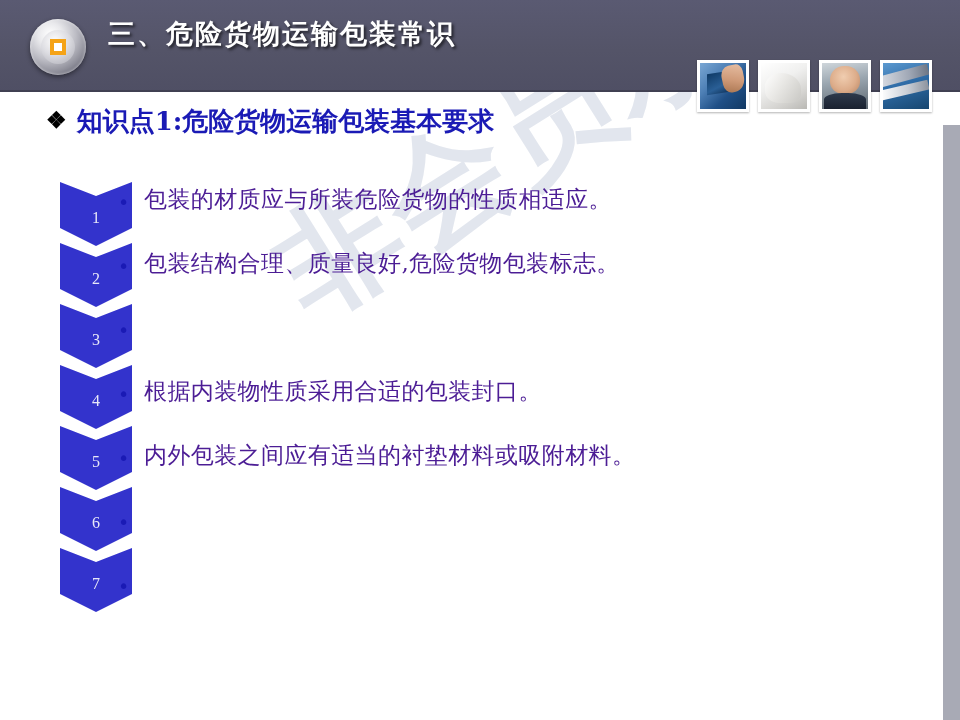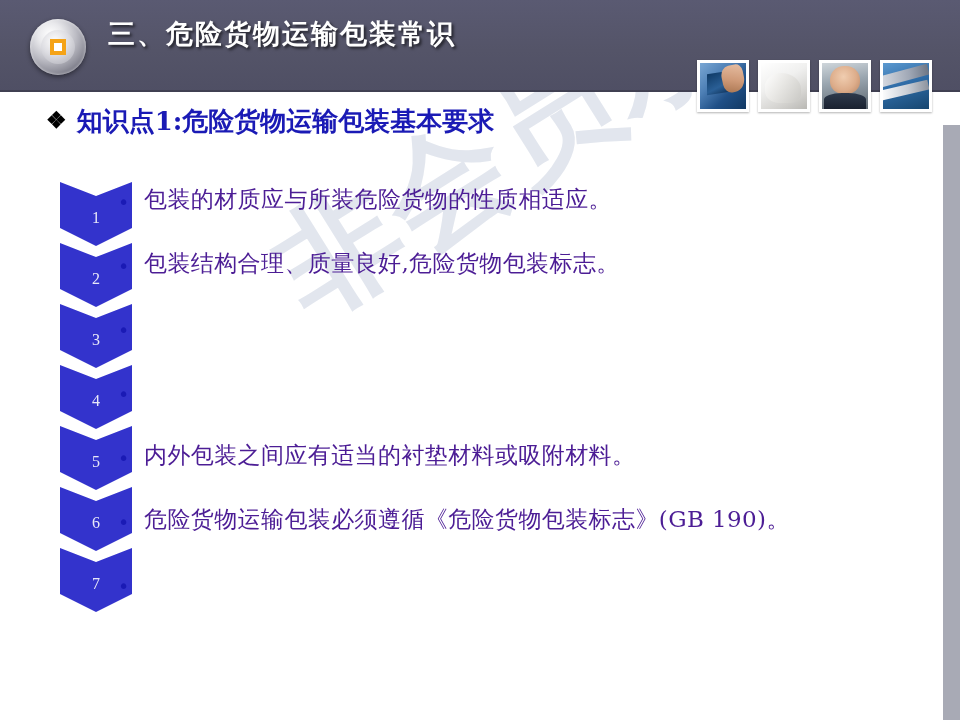--- a/index.html
+++ b/index.html
@@ -357,27 +357,27 @@
     </div>
     <div class="bullet-row">
       <span class="bullet-dot">•</span>
       <span class="bullet-text">包装结构合理、质量良好,危险货物包装标志。</span>
     </div>
     <div class="bullet-row">
       <span class="bullet-dot">•</span>
     </div>
     <div class="bullet-row">
       <span class="bullet-dot">•</span>
+      <span class="bullet-text">根据内装物性质采用合适的包装封口。</span>
     </div>
     <div class="bullet-row">
       <span class="bullet-dot">•</span>
       <span class="bullet-text">内外包装之间应有适当的衬垫材料或吸附材料。</span>
     </div>
     <div class="bullet-row">
       <span class="bullet-dot">•</span>
-      <span class="bullet-text">危险货物运输包装必须遵循《危险货物包装标志》(GB 190)。</span>
     </div>
     <div class="bullet-row">
       <span class="bullet-dot">•</span>
     </div>
   </div>
 
 </div>
 
 </body></html>

